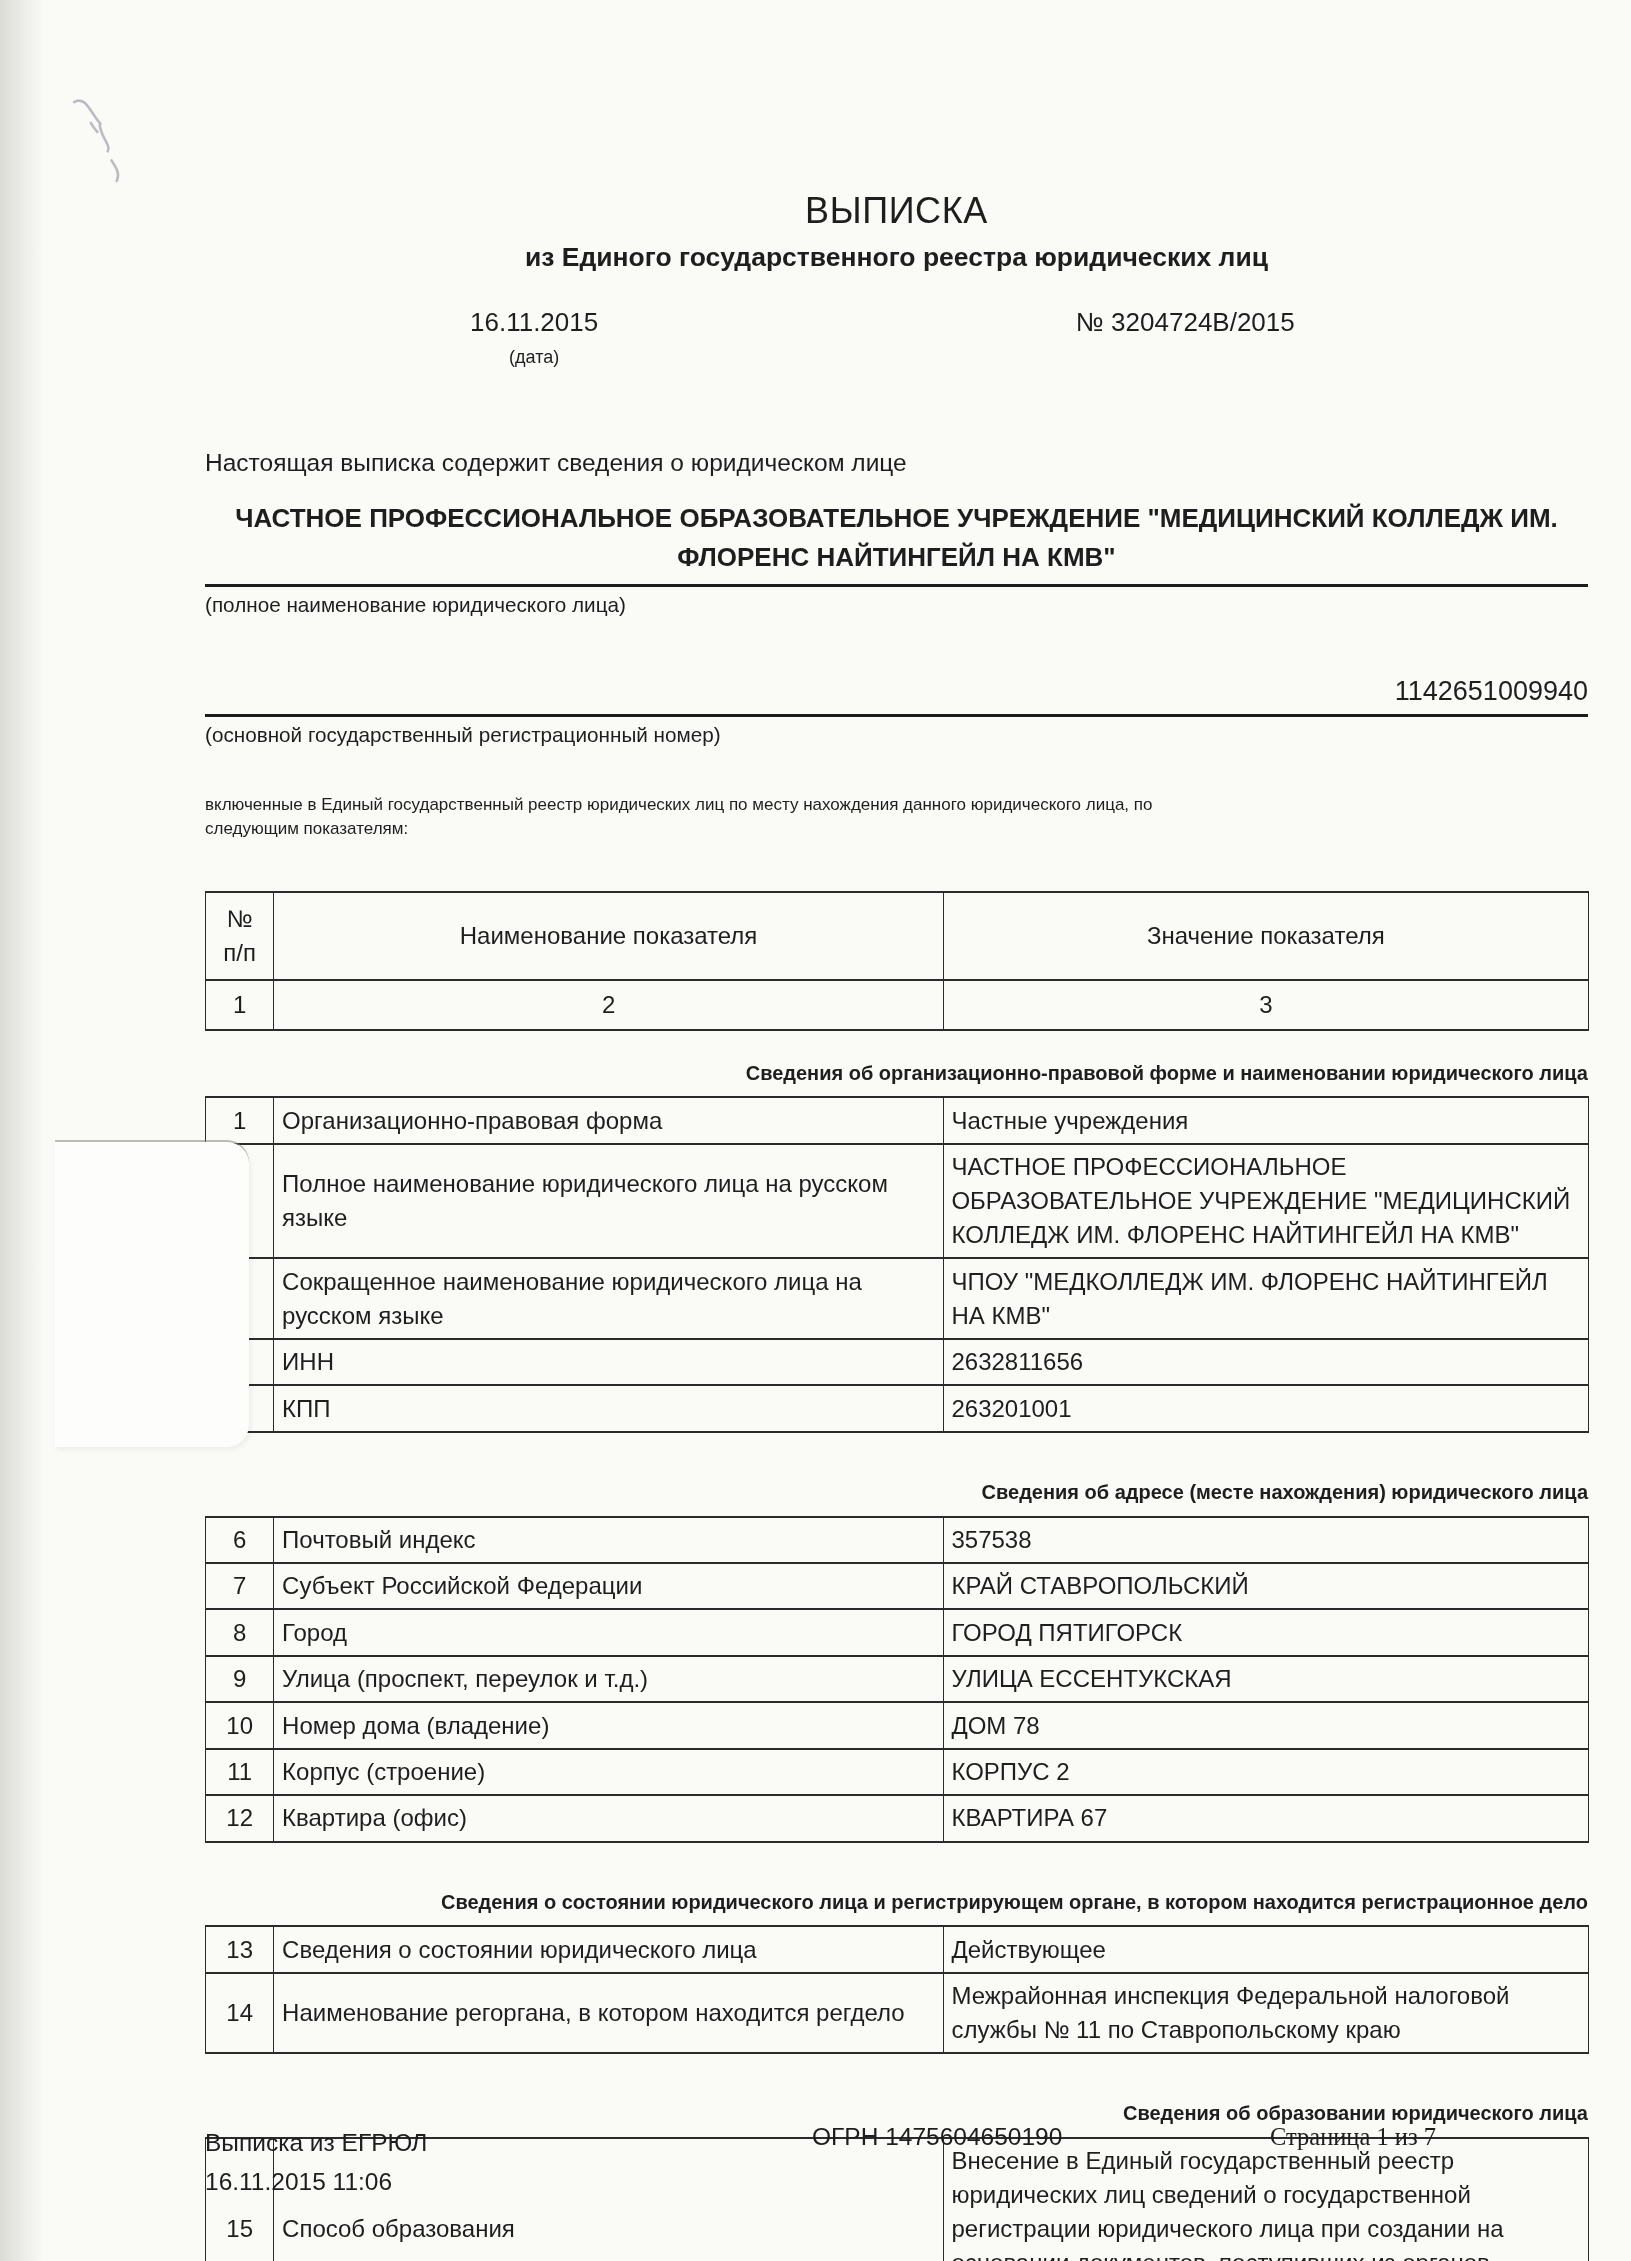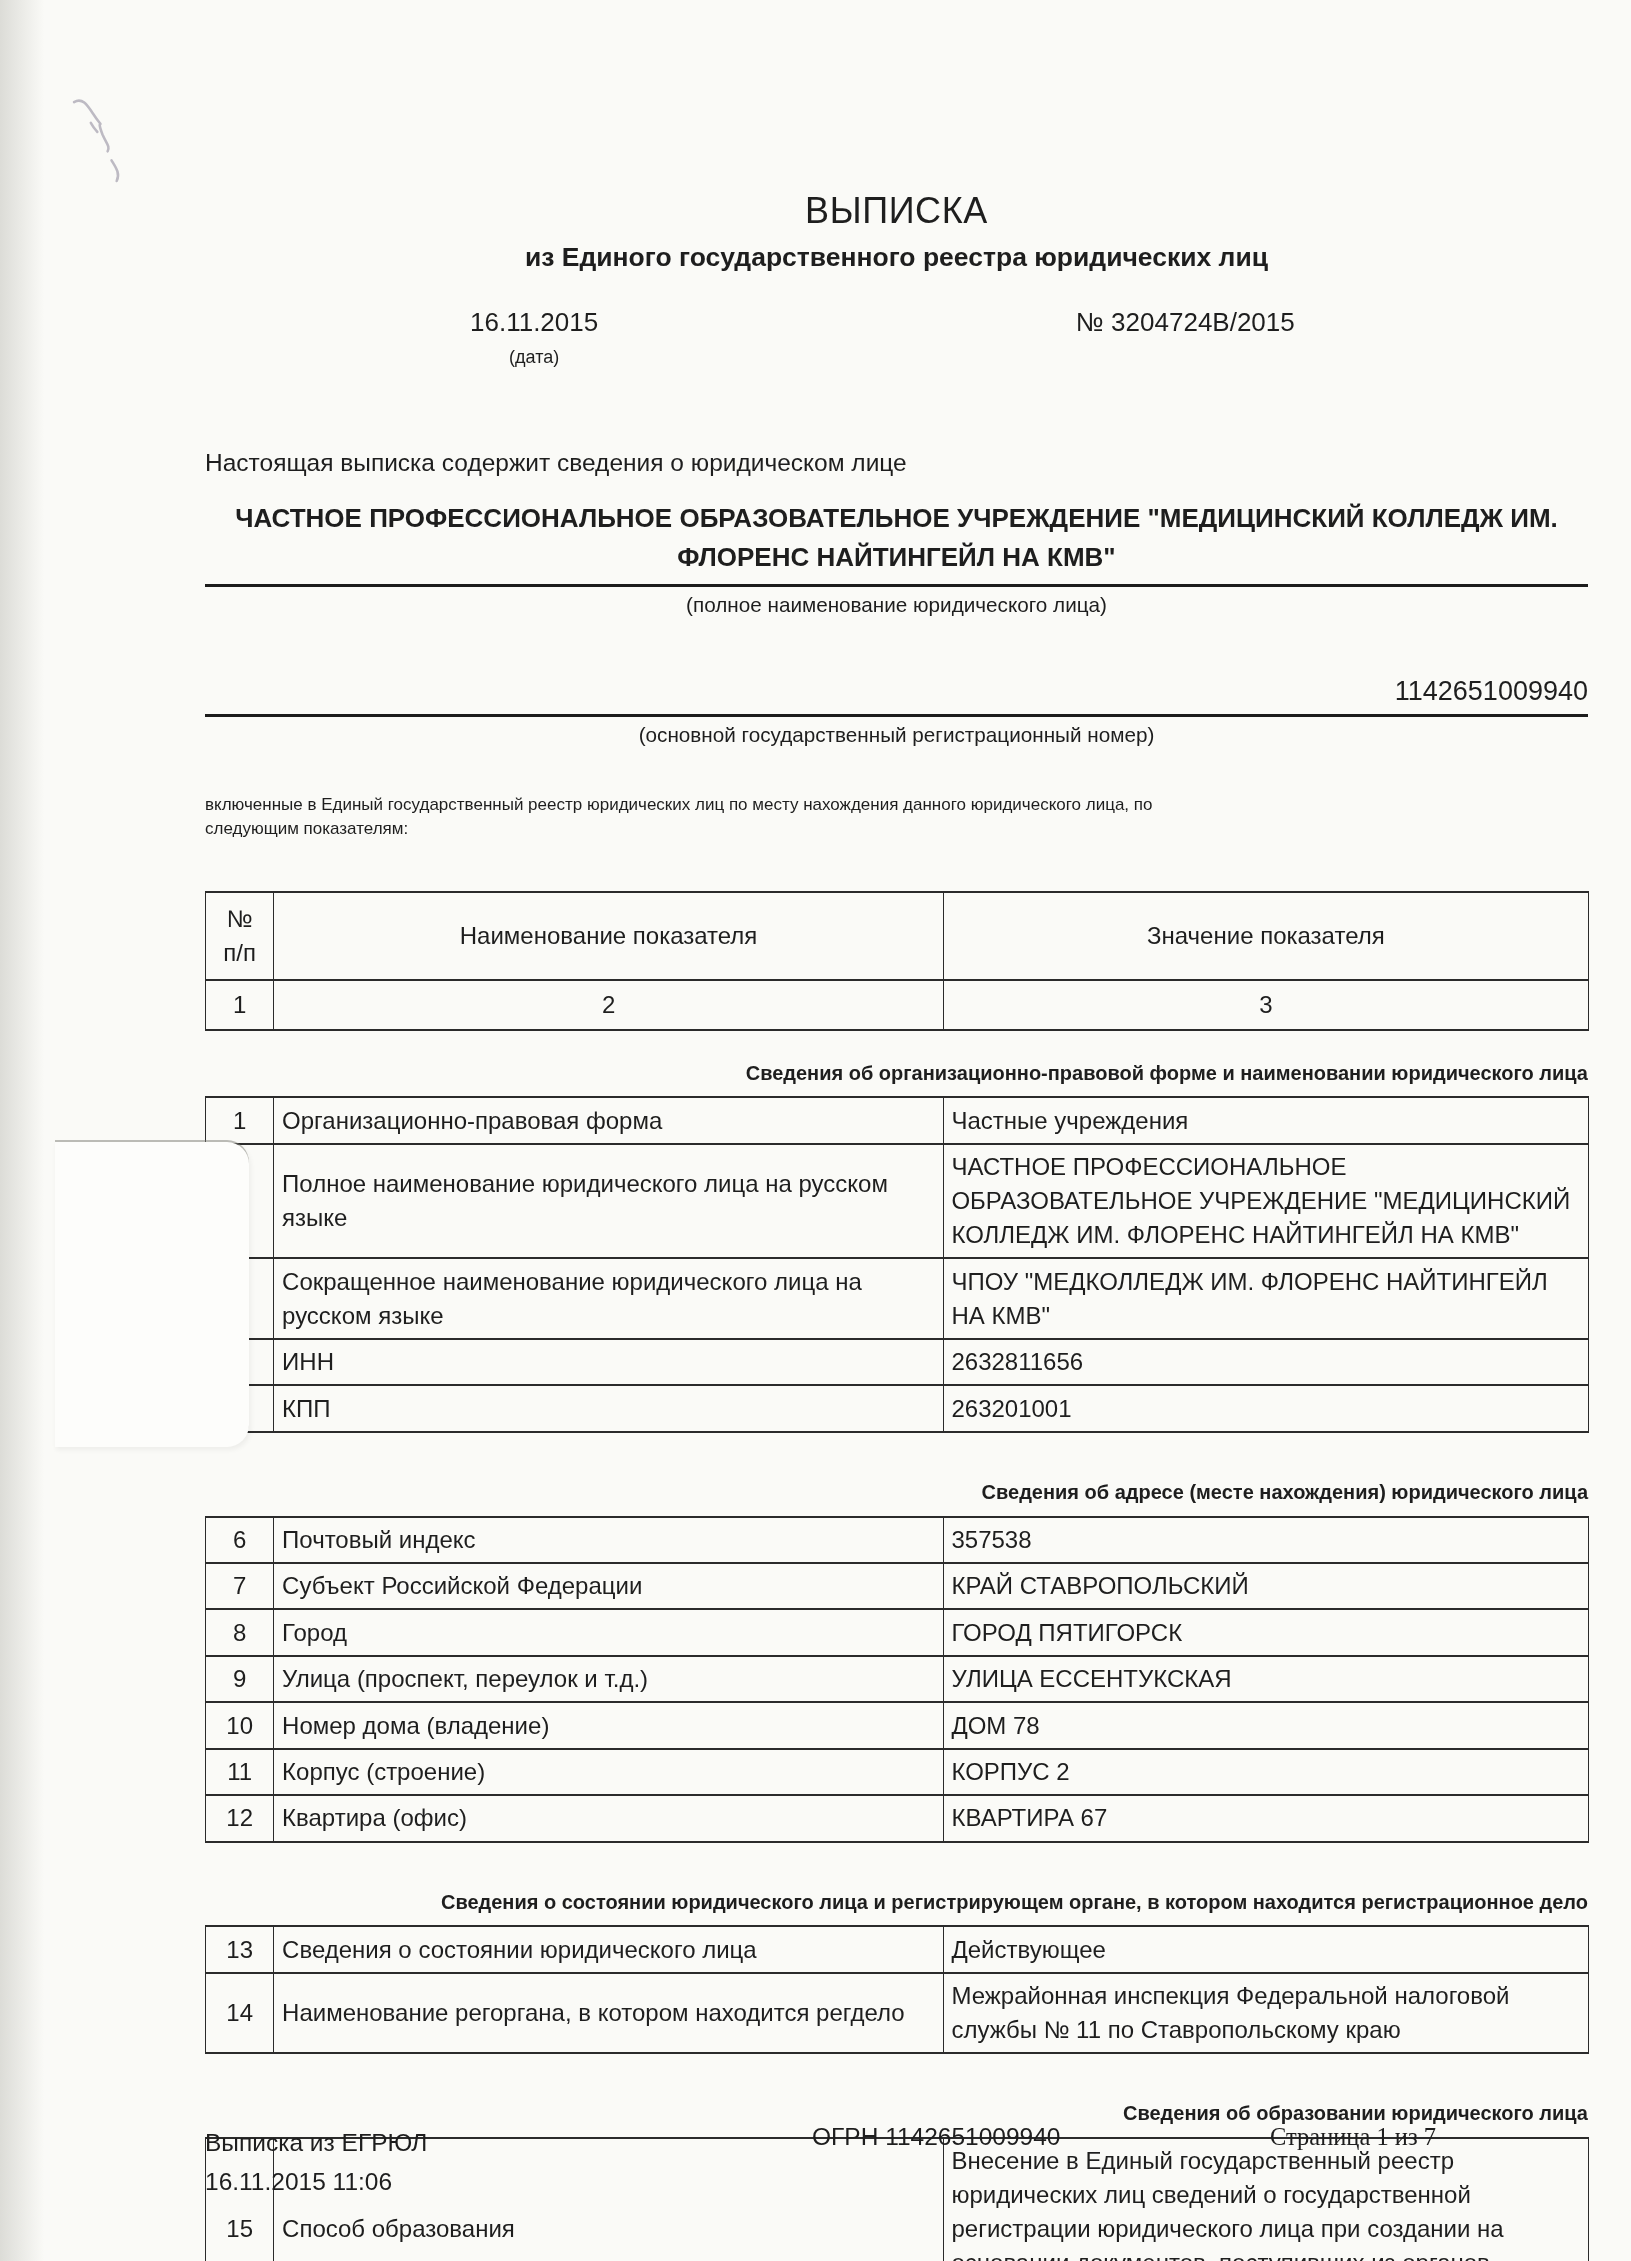--- a/index.html
+++ b/index.html
@@ -79,21 +79,21 @@
     line-height: 1.5;
     max-width: 1342px;
   }
   .rule {
     border: none;
     border-top: 3.2px solid #1c1c1c;
     margin: 6.5px 0 0 0;
   }
   .under-caption {
     margin-top: 6.5px;
-    text-align: center;
+    text-align: left;
     font-size: 20.7px;
   }
   .ogrn-value {
     margin-top: 59px;
     text-align: right;
     font-size: 27px;
     font-weight: normal;
   }
   .included-note {
     margin-top: 46px;
@@ -320,18 +320,18 @@
         </table>
     </div>
 
   </div>
 
   <div class="footer">
     <div class="f-left">
       <div>Выписка из ЕГРЮЛ</div>
       <div>16.11.2015 11:06</div>
     </div>
-    <div class="f-center">ОГРН 1142651009940</div>
+    <div class="f-center">ОГРН 1475604650190</div>
     <div class="f-right">Страница 1 из 7</div>
   </div>
 
 </div>
 
 
 </body></html>

